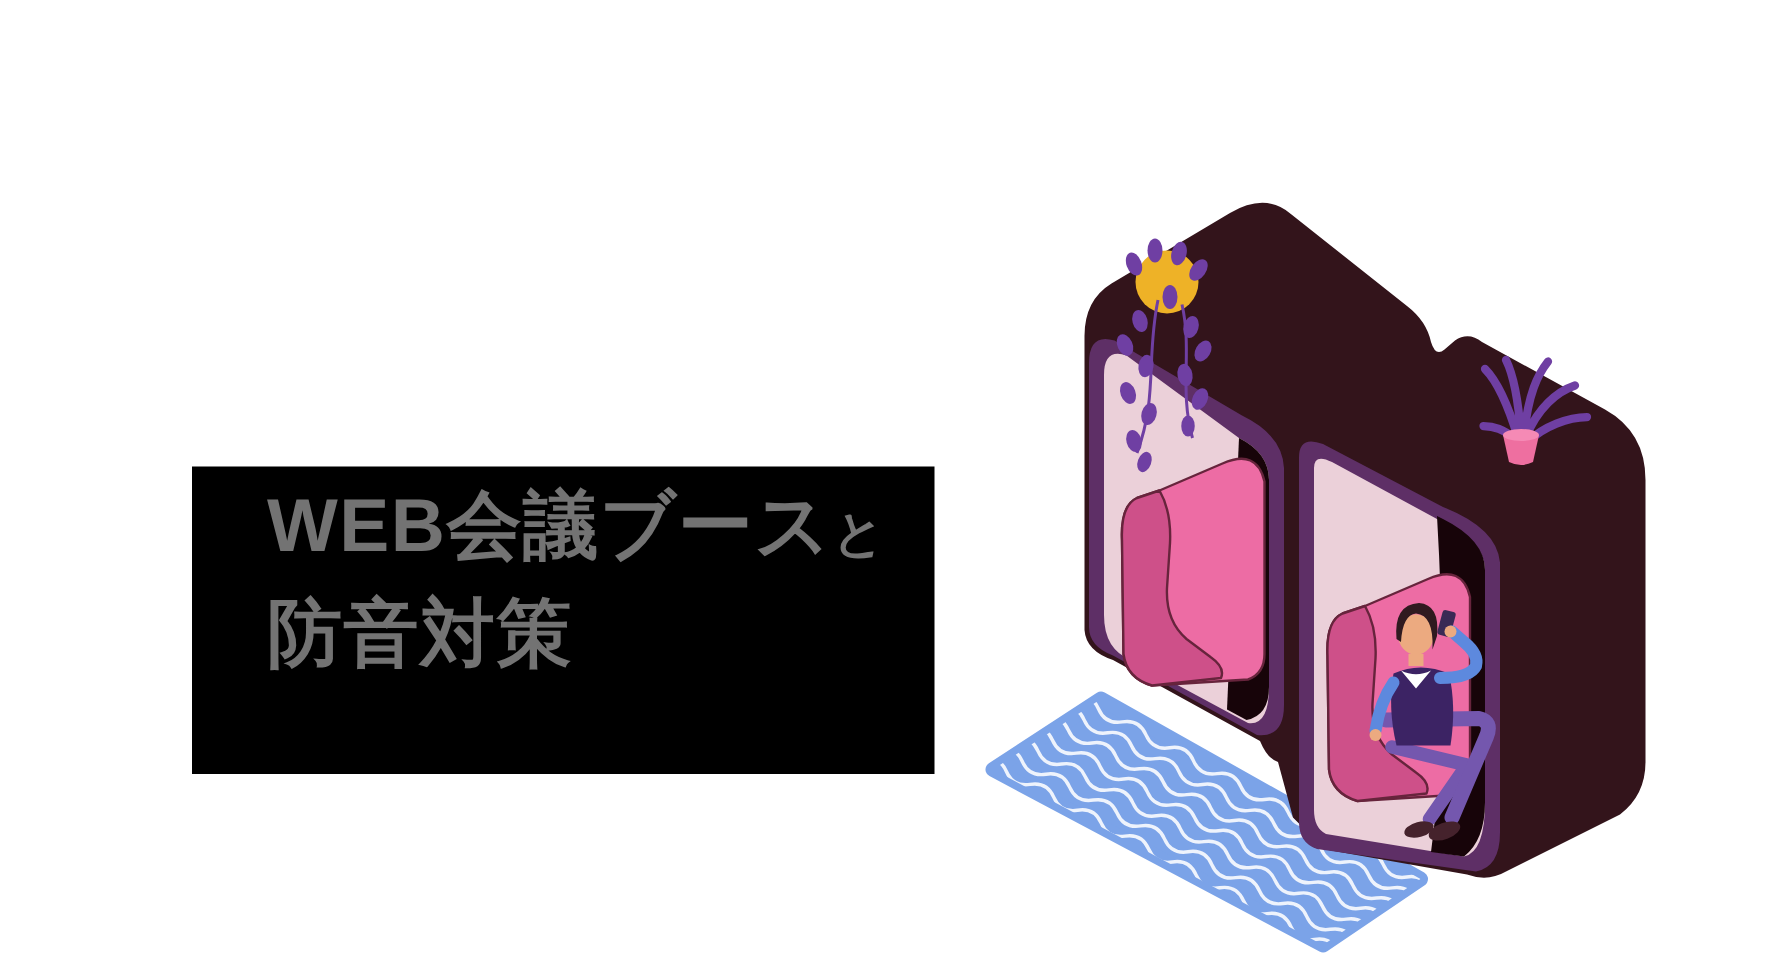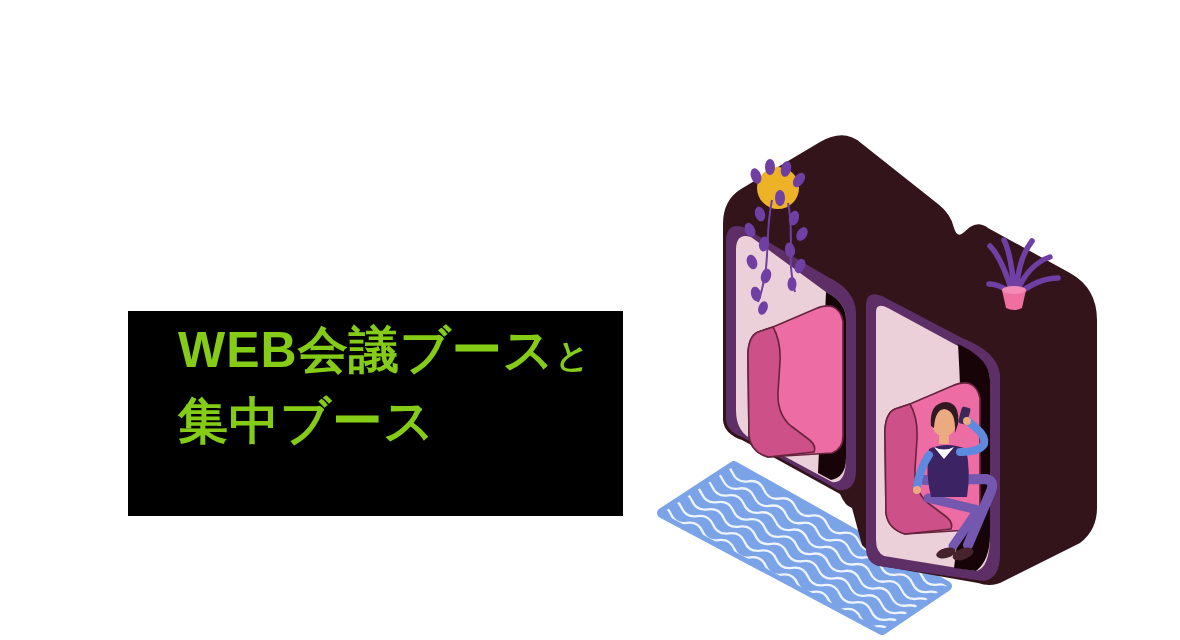--- a/index.html
+++ b/index.html
@@ -1,19 +1,19 @@
 <!DOCTYPE html>
 <html><head>
 <meta charset="utf-8">
 <style>
   html,body{margin:0;padding:0;background:#ffffff;}
   .stage{position:relative;width:1180px;height:640px;background:#ffffff;overflow:hidden;
          font-family:"Liberation Sans","DejaVu Sans",sans-serif;}
   .headline{position:absolute;left:128px;top:311px;width:495px;height:205px;
-            background:#000000;color:#84cc16;box-sizing:border-box;
+            background:#000000;color:#737373;box-sizing:border-box;
             padding:6px 0 0 50px;}
   .hl-line{line-height:66px;font-size:50px;font-weight:700;letter-spacing:1px;white-space:nowrap;}
   .hl-particle{font-size:34px;font-weight:700;}
   .illo{position:absolute;left:0;top:0;width:1180px;height:640px;display:block;}
 </style>
 </head>
 <body>
 
 <div class="stage">
 
@@ -103,16 +103,16 @@
 
     <g>
       <path fill="none" stroke-width="5.5" stroke-linecap="round" d="M 1012 292 C 1006 272 998 254 990 246 M 1014 290 C 1012 264 1009 250 1004 240 M 1016 290 C 1019 262 1025 250 1032 241 M 1017 292 C 1025 272 1038 261 1050 257 M 1018 295 C 1029 284 1046 278 1058 278 M 1011 293 C 1002 286 996 284 989 284" stroke="#6f3fa3"></path>
       <path d="M 1002 290 L 1026 290 L 1022 308 Q 1014 312 1006 308 Z" fill="#ee6fa0"></path>
       <ellipse cx="1014" cy="290" rx="12" ry="4" fill="#f58ab5"></ellipse>
     </g>
   </svg>
 
   <div class="headline">
     <div class="hl-line"><span>WEB会議ブース</span><span class="hl-particle">と</span></div>
-    <div class="hl-line"><span>集中ブース</span><span class="hl-particle"></span></div>
+    <div class="hl-line"><span>防音対策</span><span class="hl-particle"></span></div>
   </div>
 
 </div>
 
 </body></html>

